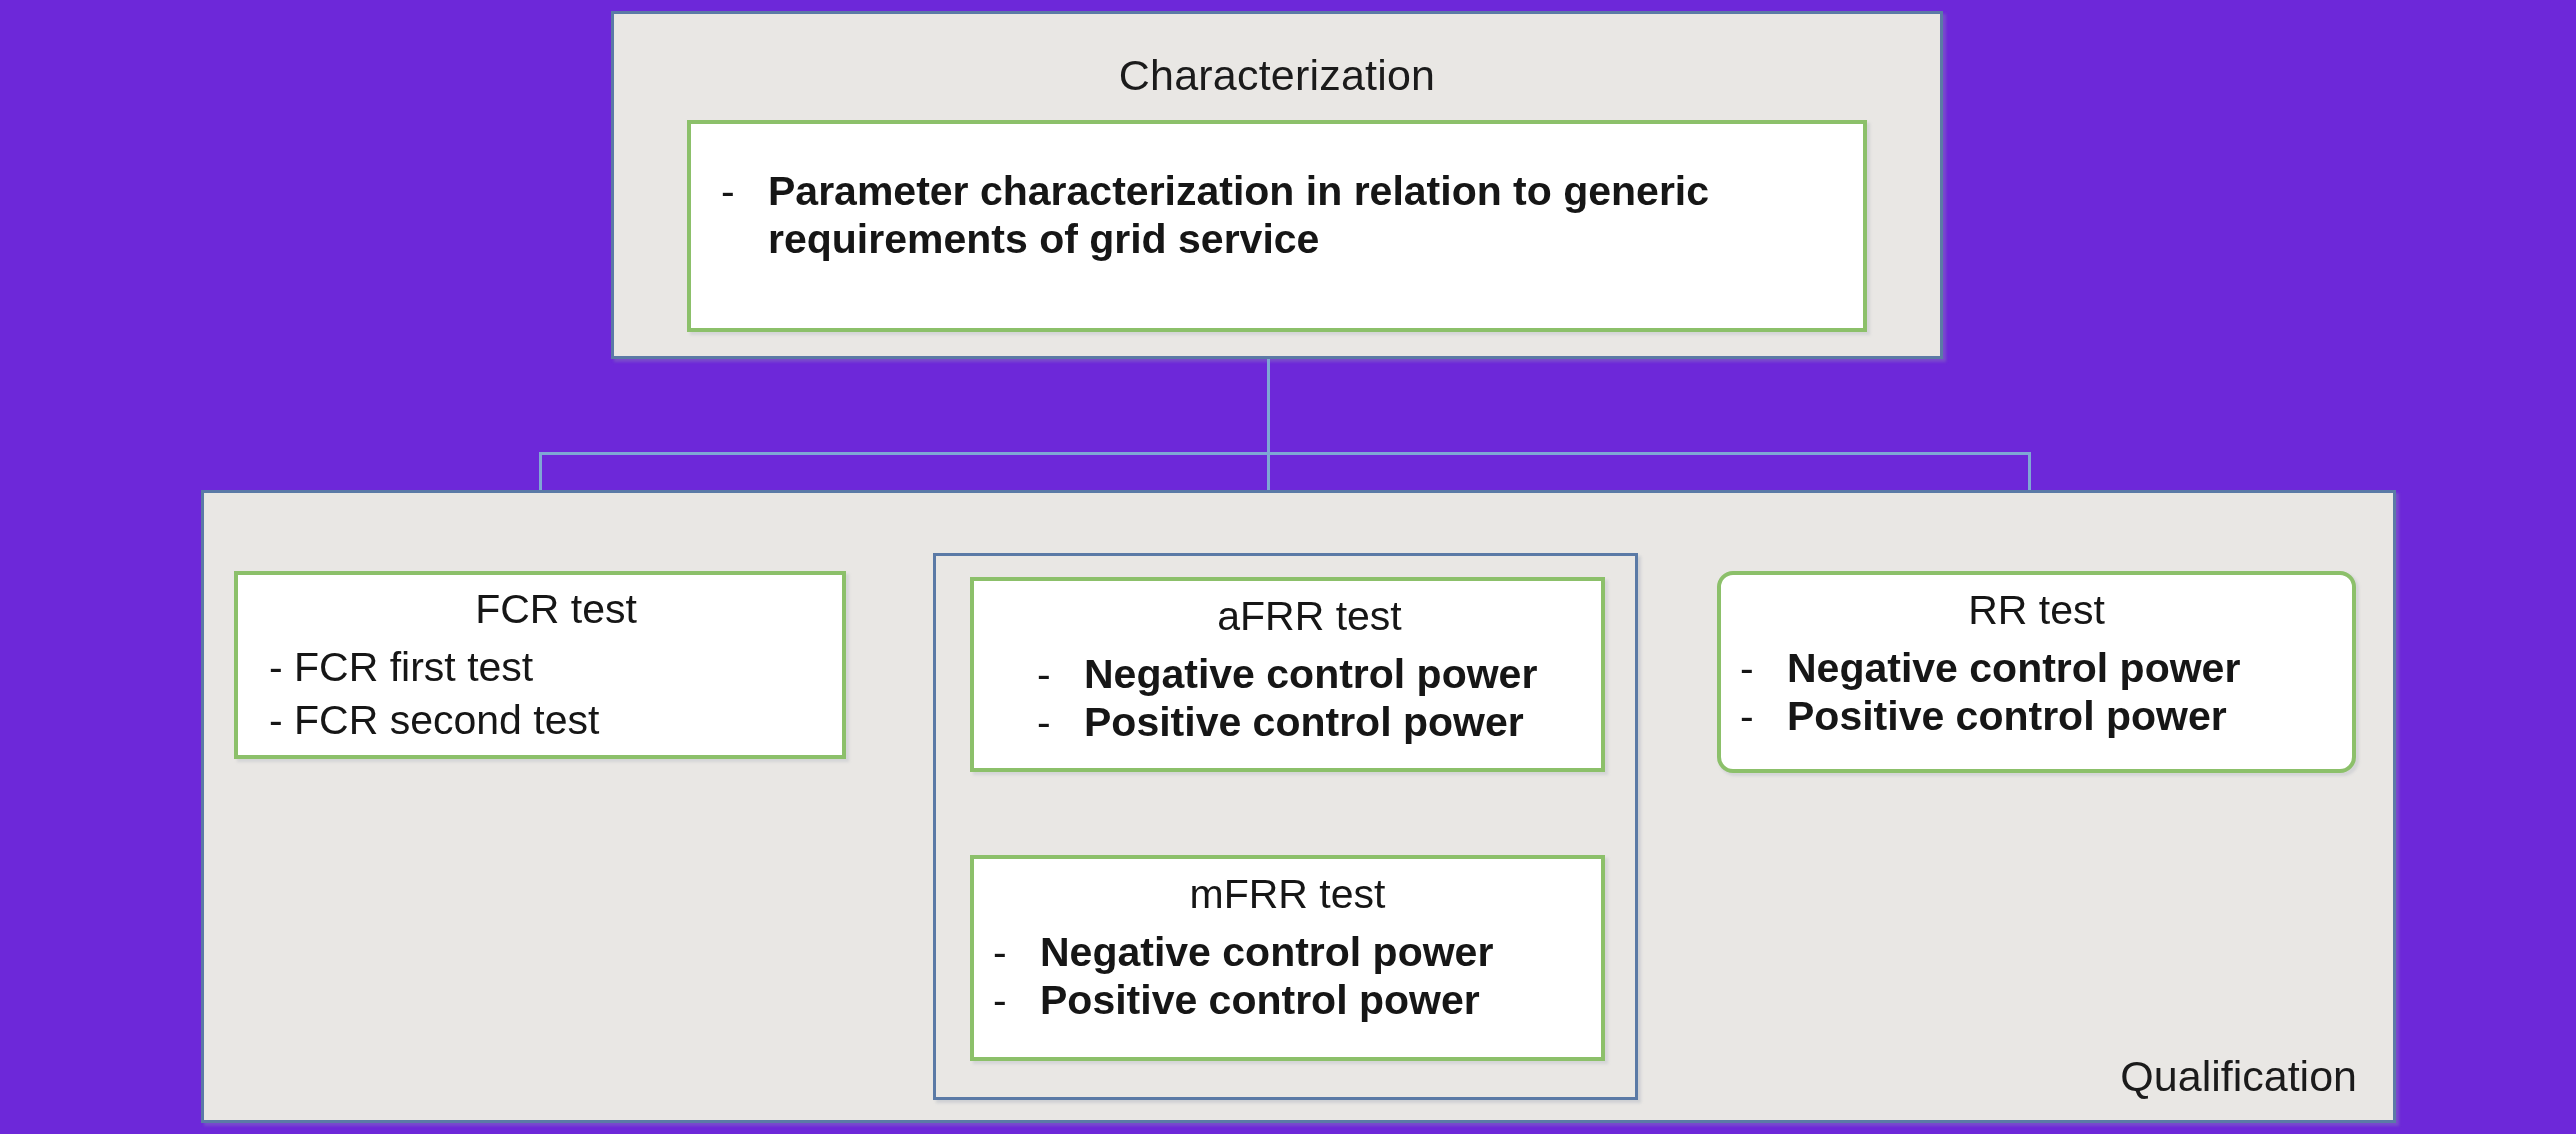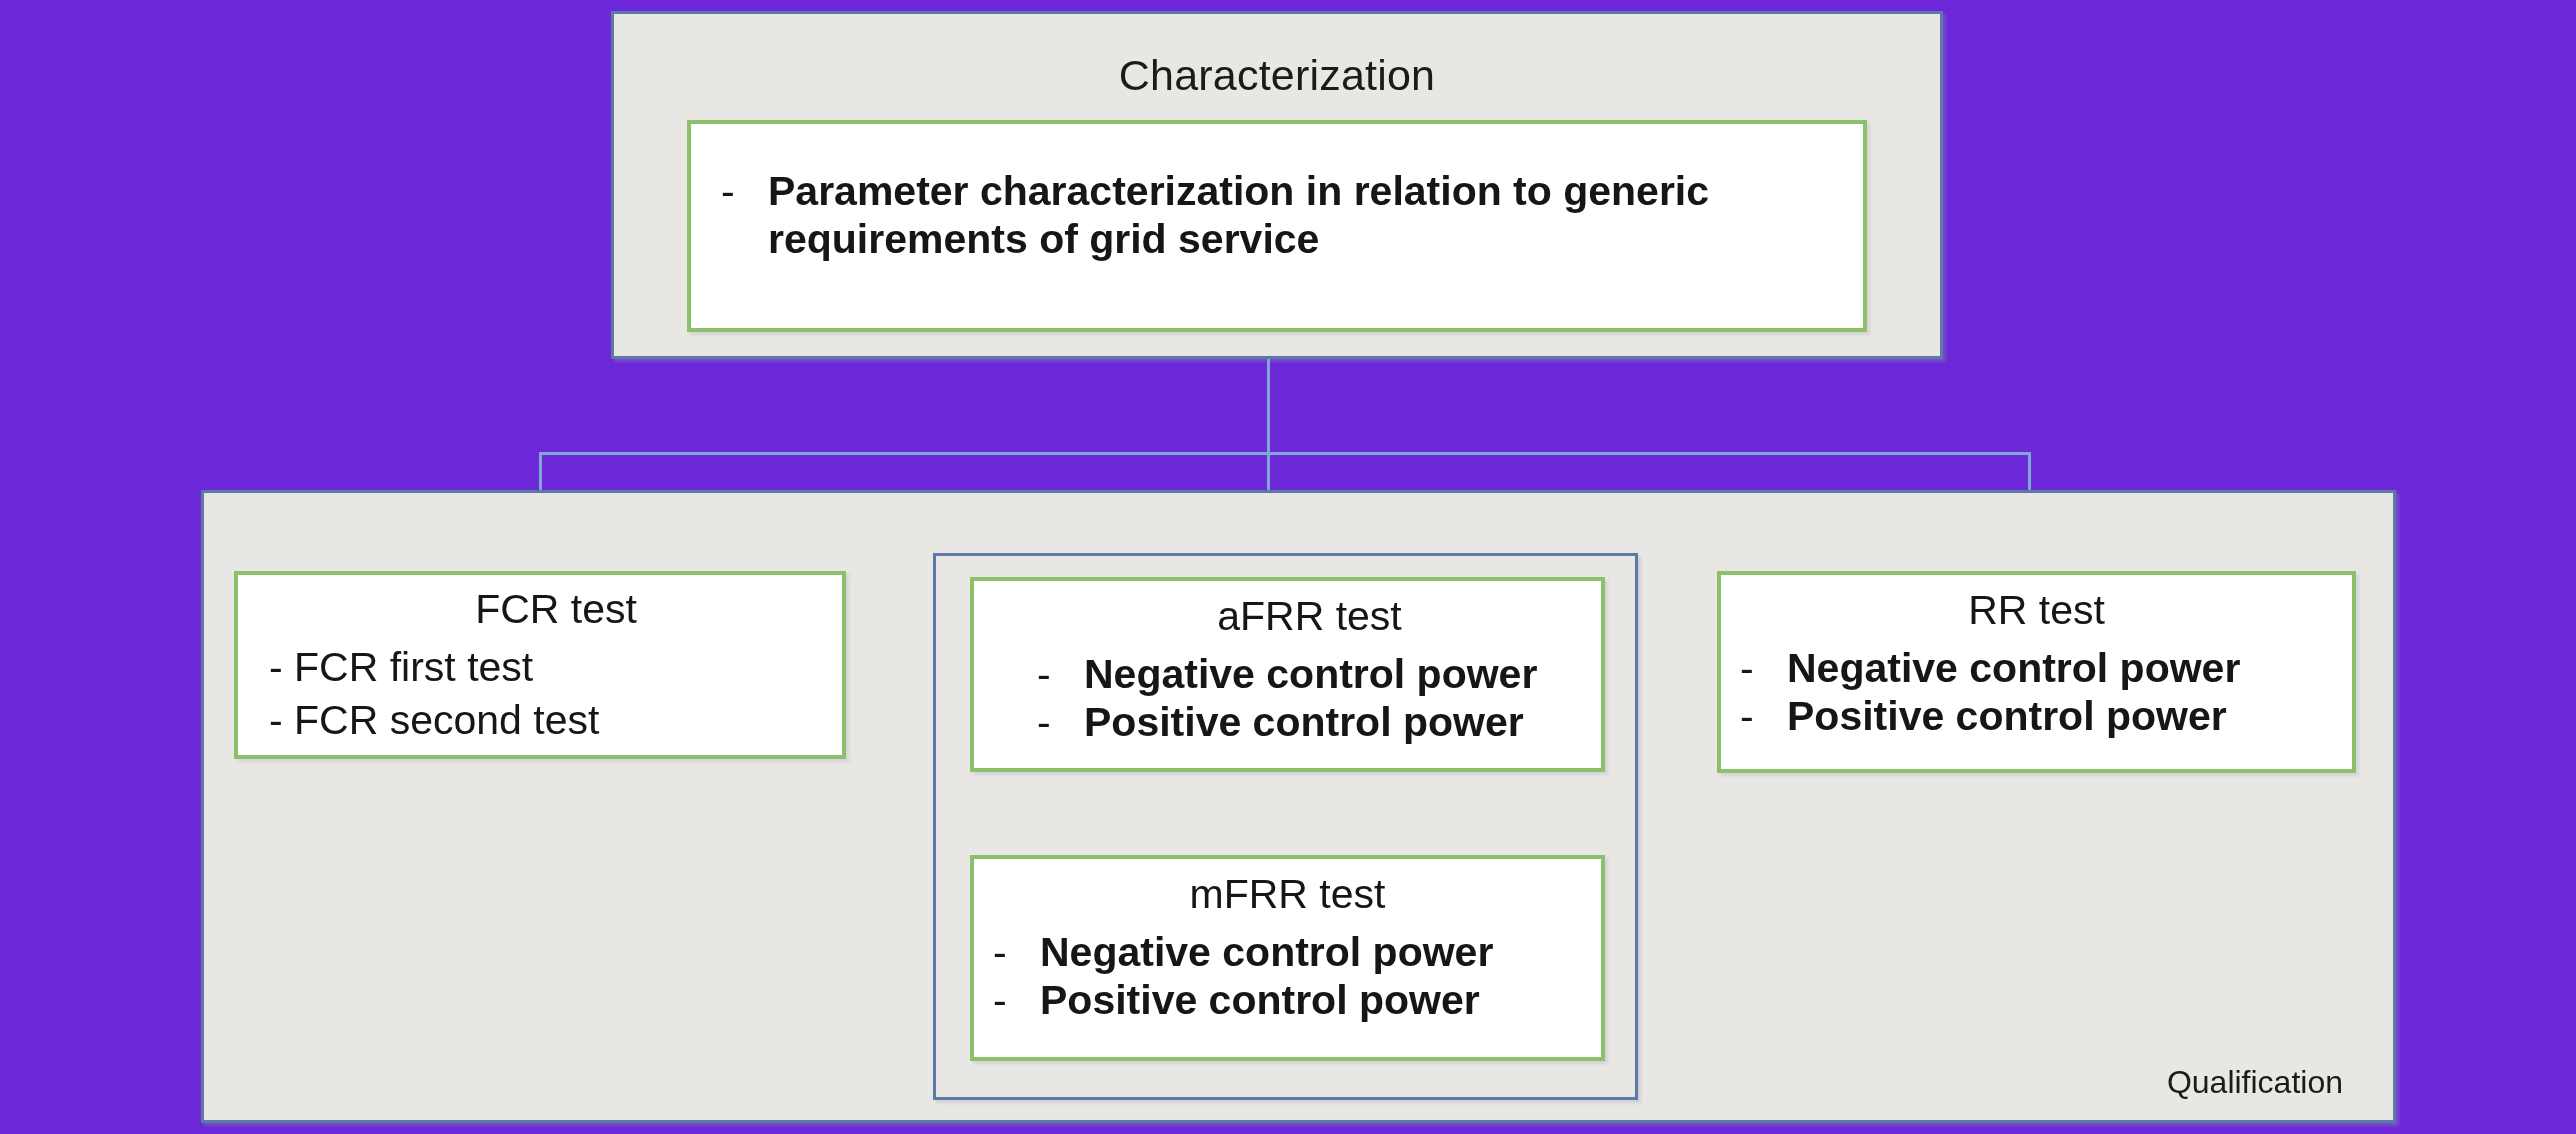--- a/index.html
+++ b/index.html
@@ -108,23 +108,23 @@
 
   
   #qualification-box {
     left: 201px;
     top: 490px;
     width: 2195px;
     height: 633px;
   }
   #qualification-label {
     position: absolute;
-    right: 50px;
+    right: 36px;
     bottom: 19px;
-    font-size: 32px;
+    font-size: 43px;
     color: #1b1b1b;
   }
 
   #fcr-box {
     left: 234px;
     top: 571px;
     width: 612px;
     height: 188px;
   }
   #fcr-box .box-title {
@@ -158,20 +158,21 @@
     left: 970px;
     top: 855px;
     width: 635px;
     height: 206px;
   }
   #rr-box {
     left: 1717px;
     top: 571px;
     width: 639px;
     height: 202px;
+    border-radius: 16px;
   }
 
   .card-title {
     text-align: center;
     font-size: 41px;
     color: #161616;
     margin-top: 12.2px;
   }
   .card-bullets {
     margin-top: 10.5px;

